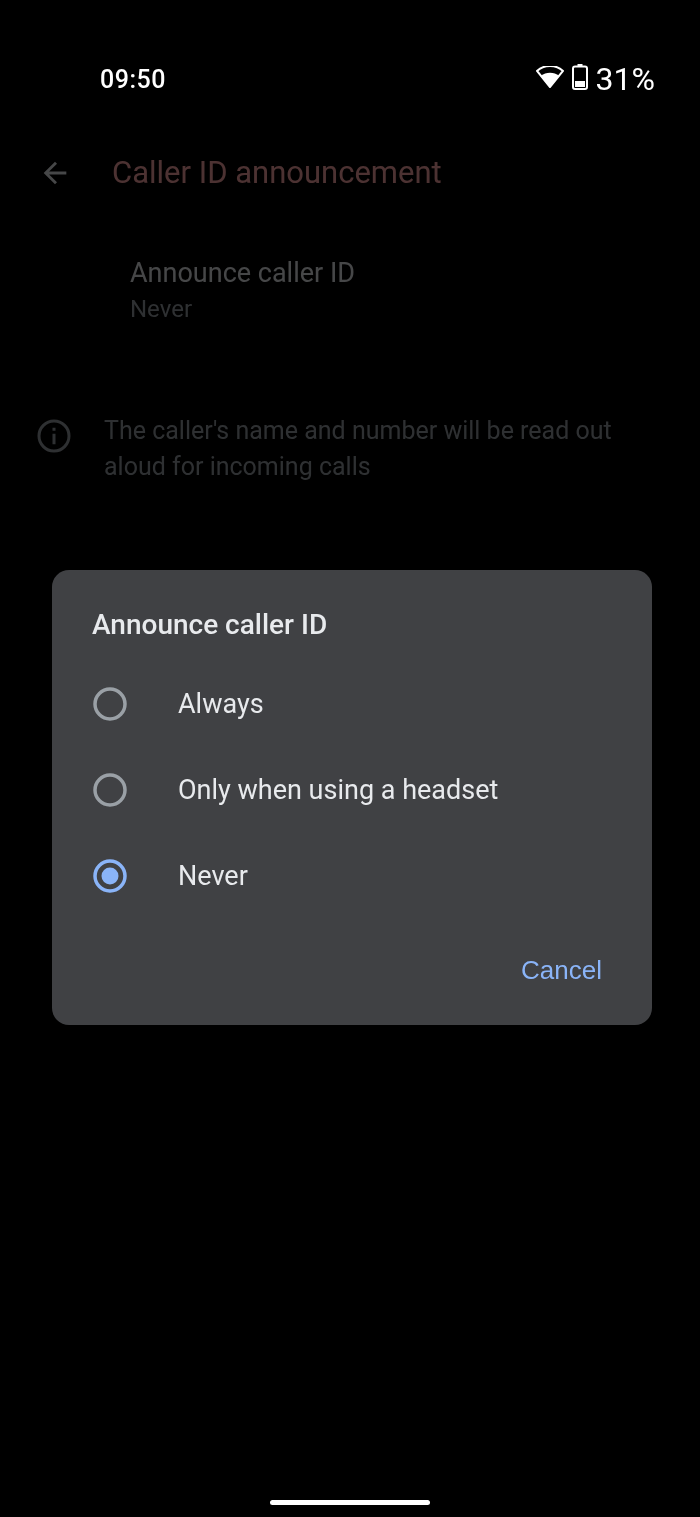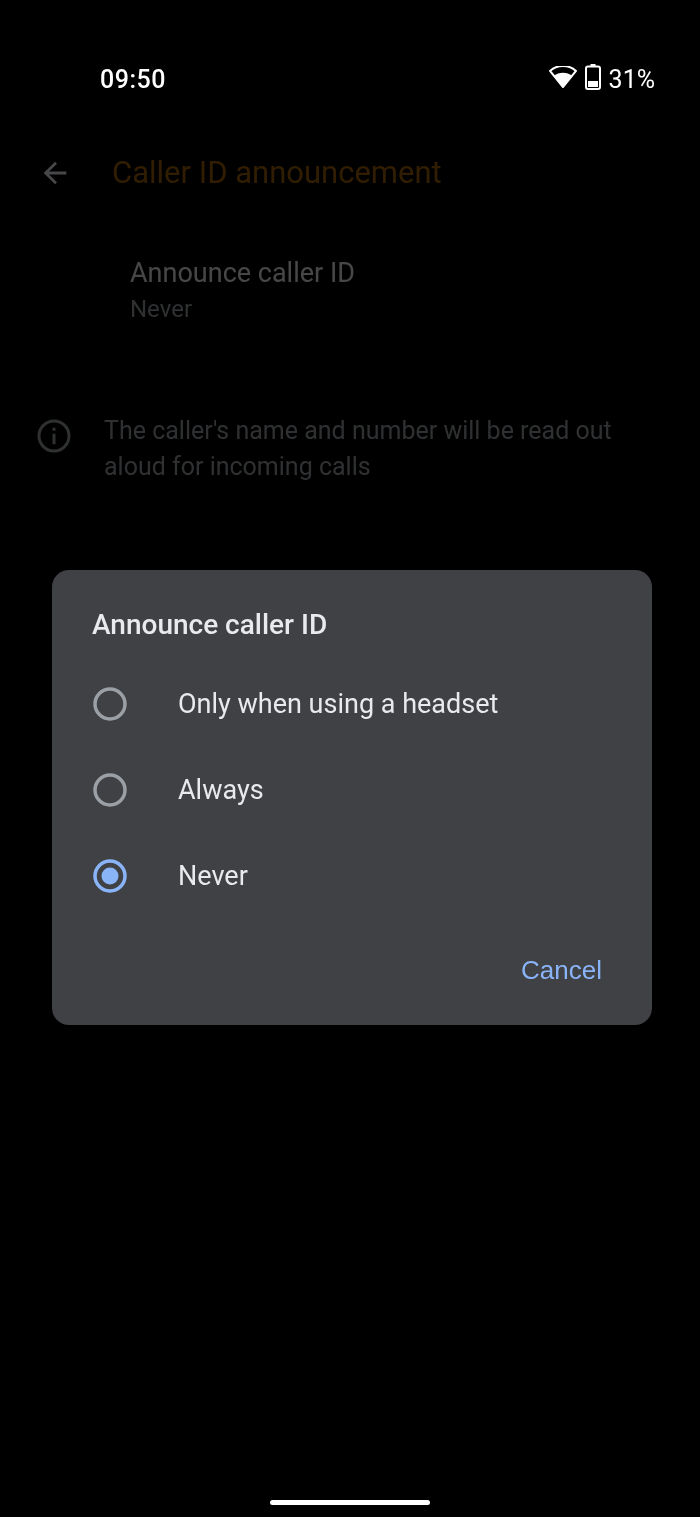--- a/index.html
+++ b/index.html
@@ -29,41 +29,41 @@
       font-size: 25px;
       font-weight: 500;
       letter-spacing: 0.5px;
     }
     .status-right {
       display: flex;
       align-items: center;
       gap: 8px;
     }
     .battery-text {
-      font-size: 25px;
+      font-size: 32px;
       font-weight: 400;
     }
     
     .background-content {
       opacity: 0.30;
     }
     
     .app-bar {
       display: flex;
       align-items: center;
       padding: 40px 30px 30px 38px;
       gap: 40px;
     }
     .back-arrow {
       display: flex;
       align-items: center;
       justify-content: center;
     }
     .app-bar-title {
-      color: #a16207;
+      color: #fca5a5;
       font-size: 31px;
       font-weight: 400;
     }
     
     .setting-item {
       padding: 36px 30px 20px 130px;
     }
     .setting-title {
       color: #e8eaed;
       font-size: 27px;
@@ -204,30 +204,30 @@
 
 <div class="dialog">
   <div class="dialog-title">Announce caller ID</div>
 
   <div class="radio-option">
     <span class="radio-circle">
       <svg width="36" height="36" viewBox="0 0 36 36">
         <circle cx="18" cy="18" r="15" fill="none" stroke="#9aa0a6" stroke-width="3.5"></circle>
       </svg>
     </span>
-    <span class="radio-label">Only when using a headset</span>
+    <span class="radio-label">Always</span>
   </div>
 
   <div class="radio-option">
     <span class="radio-circle">
       <svg width="36" height="36" viewBox="0 0 36 36">
         <circle cx="18" cy="18" r="15" fill="none" stroke="#9aa0a6" stroke-width="3.5"></circle>
       </svg>
     </span>
-    <span class="radio-label">Always</span>
+    <span class="radio-label">Only when using a headset</span>
   </div>
 
   <div class="radio-option">
     <span class="radio-circle">
       <svg width="36" height="36" viewBox="0 0 36 36">
         <circle cx="18" cy="18" r="15" fill="none" stroke="#8ab4f8" stroke-width="3.5"></circle>
         <circle cx="18" cy="18" r="8.5" fill="#8ab4f8"></circle>
       </svg>
     </span>
     <span class="radio-label">Never</span>

